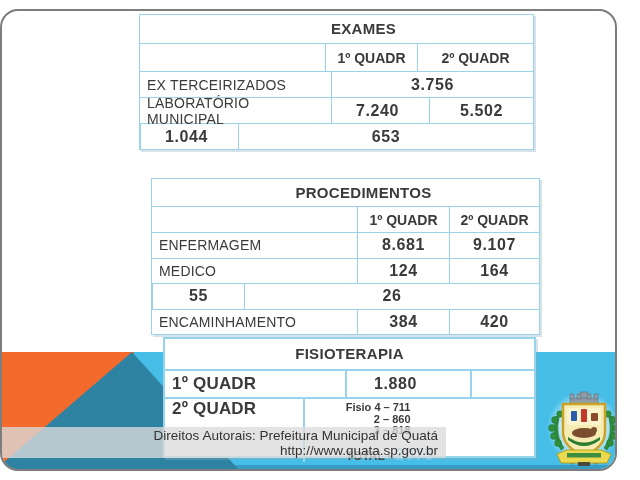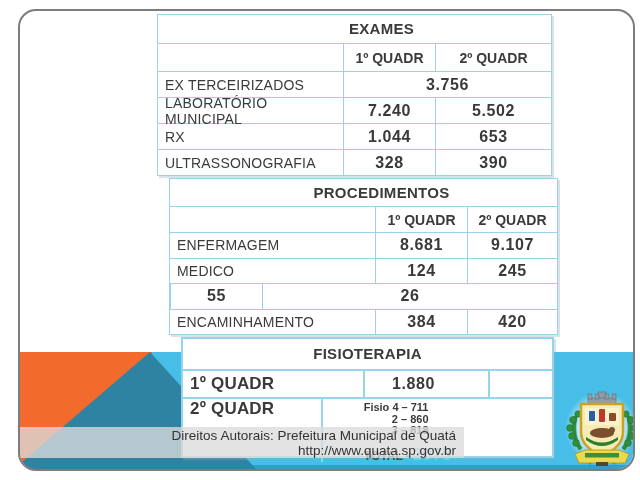--- a/index.html
+++ b/index.html
@@ -1,18 +1,18 @@
 <!DOCTYPE html>
 <html><head>
 <meta charset="utf-8">
 <style>
   html,body{margin:0;padding:0;background:#fff;}
   .canvas{position:relative;width:640px;height:480px;background:#ffffff;
           font-family:"Liberation Sans",sans-serif;overflow:hidden;}
-  .slide{position:absolute;left:18px;top:9px;width:617px;height:462px;
+  .slide{position:absolute;left:0;top:9px;width:617px;height:462px;
          border:2px solid #7d7d7d;border-radius:18px;background:#ffffff;
          overflow:hidden;box-sizing:border-box;}
 
   
   .band{position:absolute;left:0;top:341px;width:100%;height:117px;background:#46bee7;
         box-shadow:inset 0 -4px 0 rgba(25,95,130,.35);}
   .orange-rect{position:absolute;left:0;top:341px;width:132px;height:117px;background:#f26a2c;}
   .teal-tri{position:absolute;left:0;top:341px;width:240px;height:117px;}
 
   
@@ -23,21 +23,21 @@
   .c{box-sizing:border-box;display:flex;align-items:center;}
   .c2,.c3{border-left:1px solid #9cd2e8;justify-content:center;}
   .c1{padding-left:7px;font-size:14px;letter-spacing:.2px;}
   .hdr{font-weight:bold;font-size:14px;}
   .num{font-weight:bold;font-size:16px;letter-spacing:.6px;}
 
   
   .t-ex{left:137px;top:3px;width:395px;}
   .t-ex .t-title{line-height:28px;height:28px;padding-left:54px;}
   .t-ex .row{height:28px;}
-  .t-ex .row.data{height:26px;}
+  .t-ex .row.data{height:26px;gap:6px;}
   .t-ex .c1{width:185px;}
   .t-ex .c2{width:92px;}
   .t-ex .c3{flex:1;}
 
   
   .t-pr{left:149px;top:167px;width:389px;}
   .t-pr .t-title{line-height:27px;height:27px;padding-left:36px;}
   .t-pr .row{height:26px;}
   .t-pr .row.data{height:25.5px;}
   .t-pr .c1{width:205px;}
@@ -94,47 +94,41 @@
       <div class="row data">
         <div class="c c1">EX TERCEIRIZADOS</div>
         <div class="c c3 num">3.756</div>
       </div>
       <div class="row data">
         <div class="c c1">LABORATÓRIO MUNICIPAL</div>
         <div class="c c2 num">7.240</div>
         <div class="c c3 num">5.502</div>
       </div>
       <div class="row data">
-        <div class="c c1">RX</div>
         <div class="c c2 num">1.044</div>
         <div class="c c3 num">653</div>
-      </div>
-      <div class="row data">
-        <div class="c c1">ULTRASSONOGRAFIA</div>
-        <div class="c c2 num">328</div>
-        <div class="c c3 num">390</div>
       </div>
     </div>
 
     <div class="tbl t-pr">
       <div class="t-title">PROCEDIMENTOS</div>
       <div class="row">
         <div class="c c1"></div>
         <div class="c c2 hdr">1º QUADR</div>
         <div class="c c3 hdr">2º QUADR</div>
       </div>
       <div class="row data">
         <div class="c c1">ENFERMAGEM</div>
         <div class="c c2 num">8.681</div>
         <div class="c c3 num">9.107</div>
       </div>
       <div class="row data">
         <div class="c c1">MEDICO</div>
         <div class="c c2 num">124</div>
-        <div class="c c3 num">245</div>
+        <div class="c c3 num">164</div>
       </div>
       <div class="row data">
         <div class="c c2 num">55</div>
         <div class="c c3 num">26</div>
       </div>
       <div class="row data">
         <div class="c c1">ENCAMINHAMENTO</div>
         <div class="c c2 num">384</div>
         <div class="c c3 num">420</div>
       </div>

